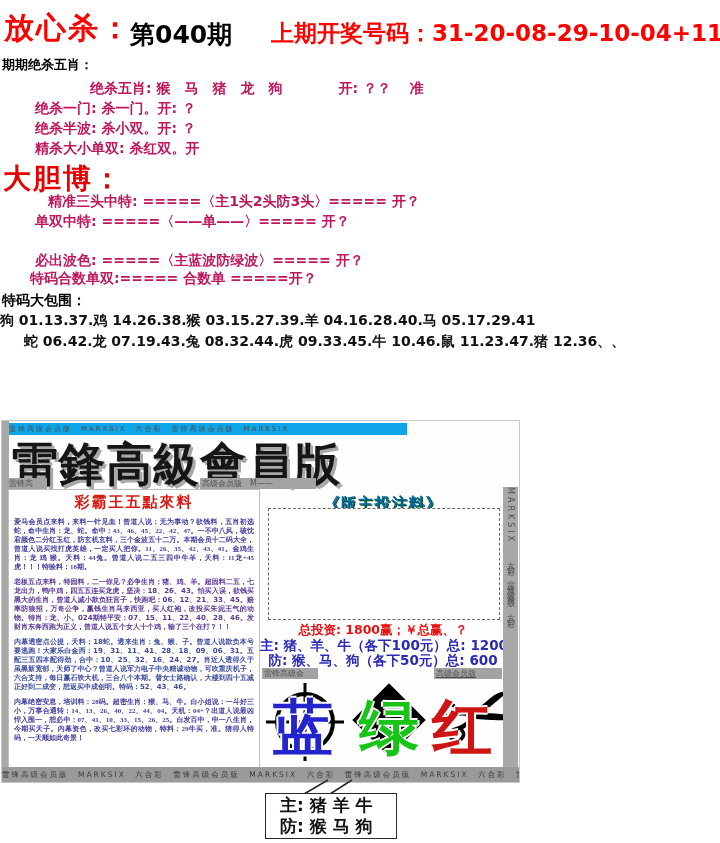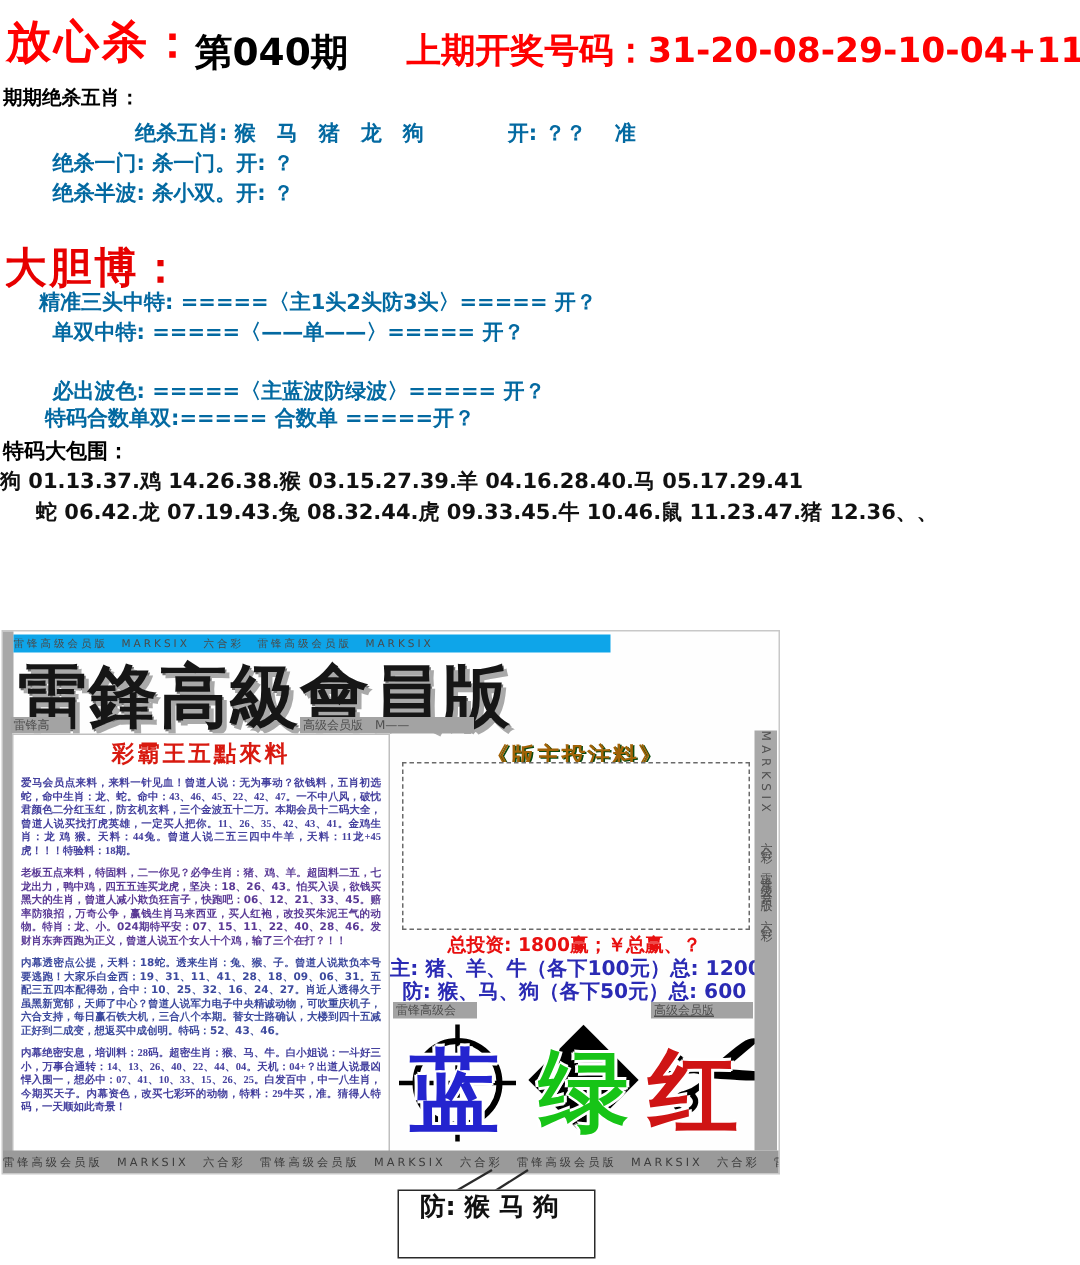--- a/index.html
+++ b/index.html
@@ -4,41 +4,41 @@
 <style>
   html,body{margin:0;padding:0;background:#fff;}
   .page{position:relative;width:720px;height:843px;background:#fff;overflow:hidden;
         font-family:"DejaVu Sans","Liberation Sans",sans-serif;}
   .abs{position:absolute;}
   
   .kill-title{left:4px;top:8px;color:#ff0000;font-weight:bold;font-size:30px;letter-spacing:2px;}
   .issue{left:130px;top:18px;color:#000;font-weight:bold;font-size:25px;}
   .last-draw{left:234px;top:18px;color:#ff0000;font-weight:bold;font-size:23px;letter-spacing:0px;white-space:nowrap;margin-left:37px;}
   .period-note{left:2px;top:56px;color:#000;font-weight:bold;font-size:13px;}
-  .tline{color:#0369a1;font-weight:bold;font-size:14px;white-space:nowrap;}
+  .tline{color:#be185d;font-weight:bold;font-size:14px;white-space:nowrap;}
   .dare-title{left:3px;top:160px;color:#e60000;font-weight:bold;font-size:28px;letter-spacing:2px;}
   .wrap-title{left:2px;top:292px;color:#000;font-weight:bold;font-size:14px;}
   .wrap-line{color:#111;font-weight:bold;font-size:14px;white-space:nowrap;}
   
   .flyer{left:2px;top:421px;width:517px;height:361px;background:#fefefe;outline:1px solid #c8c8c8;}
   .gray-strip{background:#0ea5e9;color:#4a4a4a;font-size:7px;line-height:12px;white-space:nowrap;overflow:hidden;}
   .flyer-left-strip{left:0;top:0;width:7px;height:361px;background:#a8a8a8;}
   .flyer-top-strip{left:7px;top:2px;width:398px;height:12px;letter-spacing:2px;}
   .flyer-title{left:10px;top:13px;font-size:46px;font-weight:bold;color:#161616;letter-spacing:1px;
                text-shadow:3px 3px 0 #a9a9a9,1px 1px 0 #777;white-space:nowrap;}
   .mini-tag{background:#a3a3a3;color:#4f4f4f;font-size:8px;line-height:11px;padding:0 2px;white-space:nowrap;overflow:hidden;}
   .lbl-left{left:5px;top:57px;width:36px;}
   .lbl-mid{left:198px;top:57px;width:112px;}
   .left-frame{left:6px;top:68px;width:250px;height:278px;border:1px solid #bfbfbf;overflow:hidden;background:#fff;}
   .left-header{position:relative;margin-top:3px;text-align:center;color:#d81a10;font-weight:bold;font-size:15px;letter-spacing:2px;}
   .para{margin:6px 5px 0 5px;font-size:7px;line-height:9px;text-align:justify;font-weight:bold;}
   .para.c1{color:#44409e;font-family:Liberation Serif, serif;}
   .para.c2{color:#5a3a96;}
   .para.c3{color:#3d4a9e;}
-  .right-header{left:262px;top:73px;width:238px;text-align:center;color:#a16207;font-weight:bold;font-size:16px;
+  .right-header{left:262px;top:73px;width:238px;text-align:center;color:#0369a1;font-weight:bold;font-size:16px;
                 letter-spacing:1px;text-shadow:1px 1px 0 #0a4a12;}
   .bet-box{left:266px;top:87px;width:230px;height:110px;border:1px dashed #6a6a6a;background:#fff;}
   .total-line{left:262px;top:201px;width:238px;text-align:center;color:#e81010;font-weight:bold;font-size:12.5px;white-space:nowrap;}
   .bet-line{left:258px;width:246px;text-align:center;color:#2a2ab4;font-weight:bold;font-size:13.5px;white-space:nowrap;}
   .tag-row-left{left:260px;top:247px;width:52px;}
   .tag-row-right{left:432px;top:247px;width:64px;text-decoration:underline;}
   .bigchar-group{width:80px;height:86px;}
   .shape-crosshair{position:absolute;left:11px;top:13px;width:52px;height:52px;border:4px solid #000;border-radius:50%;}
   .shape-crosshair::before{content:"";position:absolute;left:50%;top:-13px;height:78px;width:3px;background:#000;transform:translateX(-50%);}
   .shape-crosshair::after{content:"";position:absolute;top:50%;left:-13px;width:78px;height:3px;background:#000;transform:translateY(-50%);}
@@ -61,24 +61,25 @@
 <div class="page">
 
   <div class="abs kill-title">放心杀：</div>
   <div class="abs issue">第040期</div>
   <div class="abs last-draw">上期开奖号码：31-20-08-29-10-04+11</div>
   <div class="abs period-note">期期绝杀五肖：</div>
 
   <div class="abs tline" style="left:90px;top:80px;">绝杀五肖: 猴　马　猪　龙　狗　　　　开: ？？　 准</div>
   <div class="abs tline" style="left:35px;top:100px;">绝杀一门: 杀一门。开: ？</div>
   <div class="abs tline" style="left:35px;top:120px;">绝杀半波: 杀小双。开: ？</div>
+  <div class="abs tline" style="left:35px;top:140px;">精杀大小单双: 杀红双。开</div>
 
   <div class="abs dare-title">大胆博：</div>
 
-  <div class="abs tline" style="left:26px;top:193px;">精准三头中特: =====〈主1头2头防3头〉===== 开？</div>
+  <div class="abs tline" style="left:48px;top:193px;">精准三头中特: =====〈主1头2头防3头〉===== 开？</div>
   <div class="abs tline" style="left:35px;top:213px;">单双中特: =====〈——单——〉===== 开？</div>
   <div class="abs tline" style="left:35px;top:252px;">必出波色: =====〈主蓝波防绿波〉===== 开？</div>
   <div class="abs tline" style="left:30px;top:270px;">特码合数单双:===== 合数单 =====开？</div>
 
   <div class="abs wrap-title">特码大包围：</div>
   <div class="abs wrap-line" style="left:0px;top:312px;">狗 01.13.37.鸡 14.26.38.猴 03.15.27.39.羊 04.16.28.40.马 05.17.29.41</div>
   <div class="abs wrap-line" style="left:0px;top:333px;padding-left:24px;">蛇 06.42.龙 07.19.43.兔 08.32.44.虎 09.33.45.牛 10.46.鼠 11.23.47.猪 12.36、、</div>
 
   <div class="abs flyer">
     <div class="abs flyer-left-strip"></div>
@@ -118,16 +119,17 @@
 
     <div class="abs flyer-side-strip">MARKSIX　六合彩　雷锋高级会员版　六合彩</div>
     <div class="abs gray-strip flyer-footer-strip">雷锋高级会员版　MARKSIX　六合彩　雷锋高级会员版　MARKSIX　六合彩　雷锋高级会员版　MARKSIX　六合彩　雷锋高级会</div>
   </div>
 
   <svg class="abs callout-svg" width="160" height="18">
     <line x1="68" y1="1" x2="44" y2="15" stroke="#2a2a2a" stroke-width="1.5"></line>
     <line x1="92" y1="1" x2="70" y2="15" stroke="#2a2a2a" stroke-width="1.5"></line>
   </svg>
   <div class="abs callout-box">
+    <div class="callout-line-text">主: 猪 羊 牛</div>
     <div class="callout-line-text">防: 猴 马 狗</div>
   </div>
 
 </div>
 
 </body></html>

